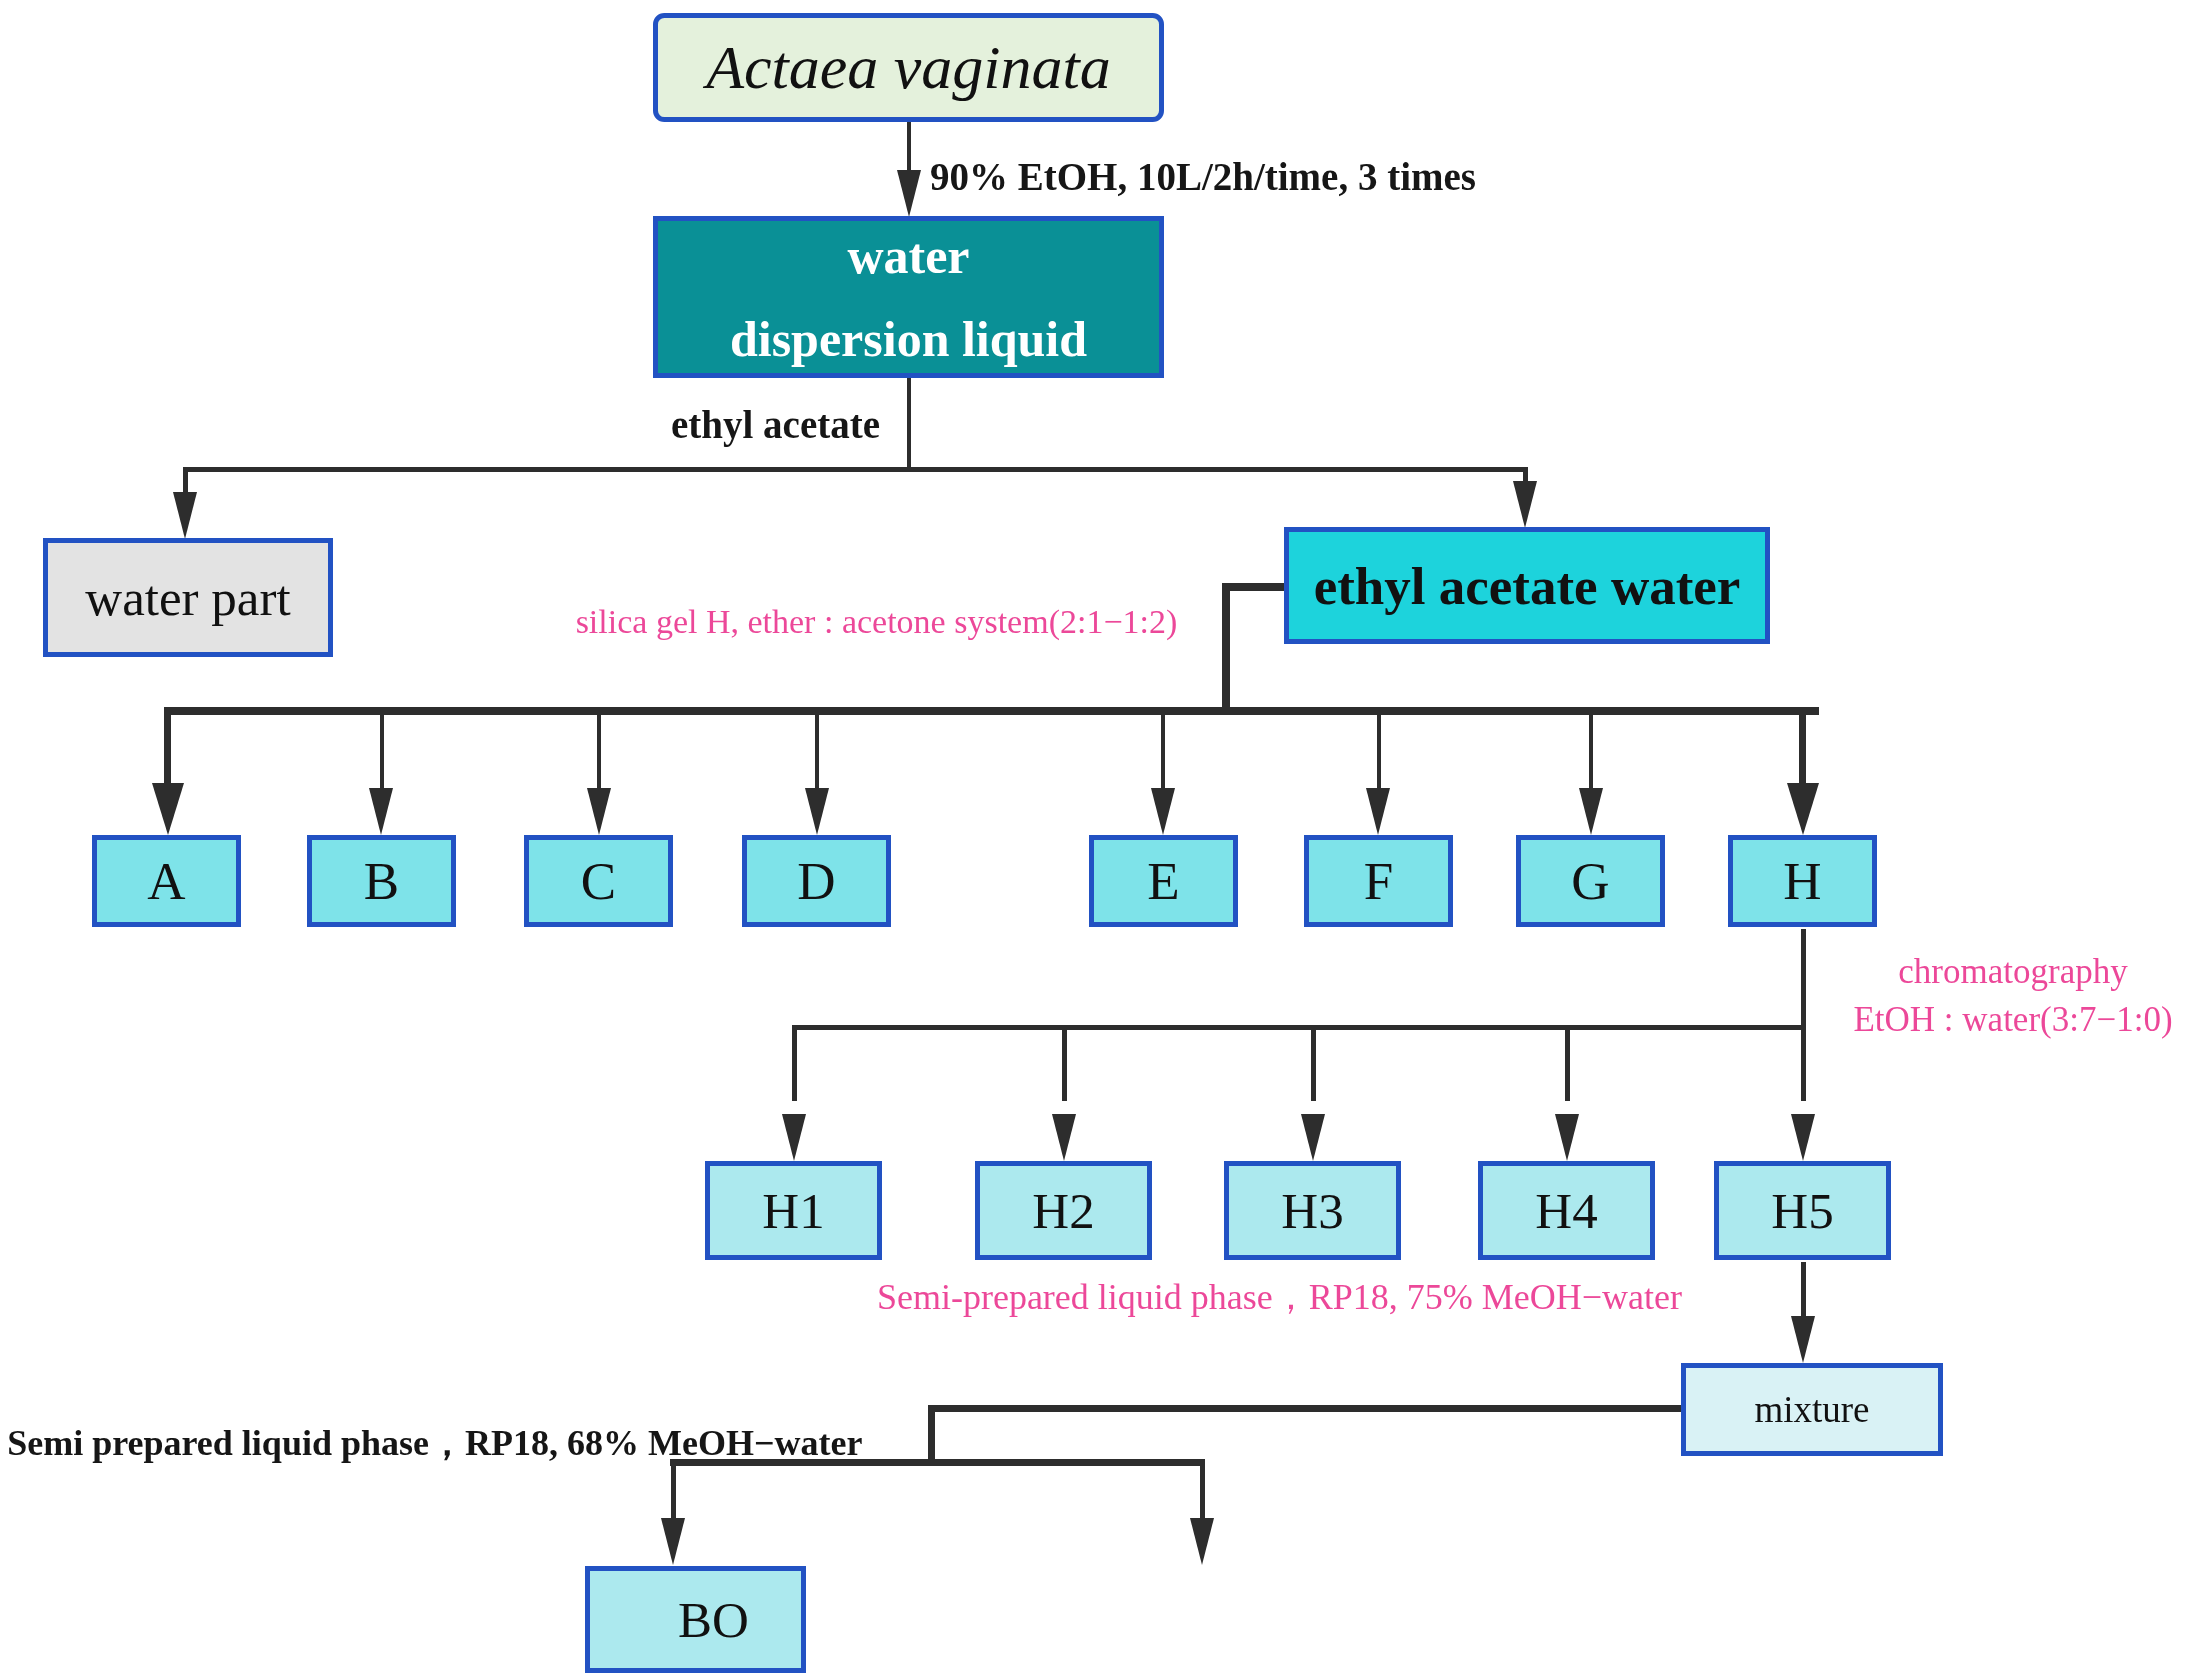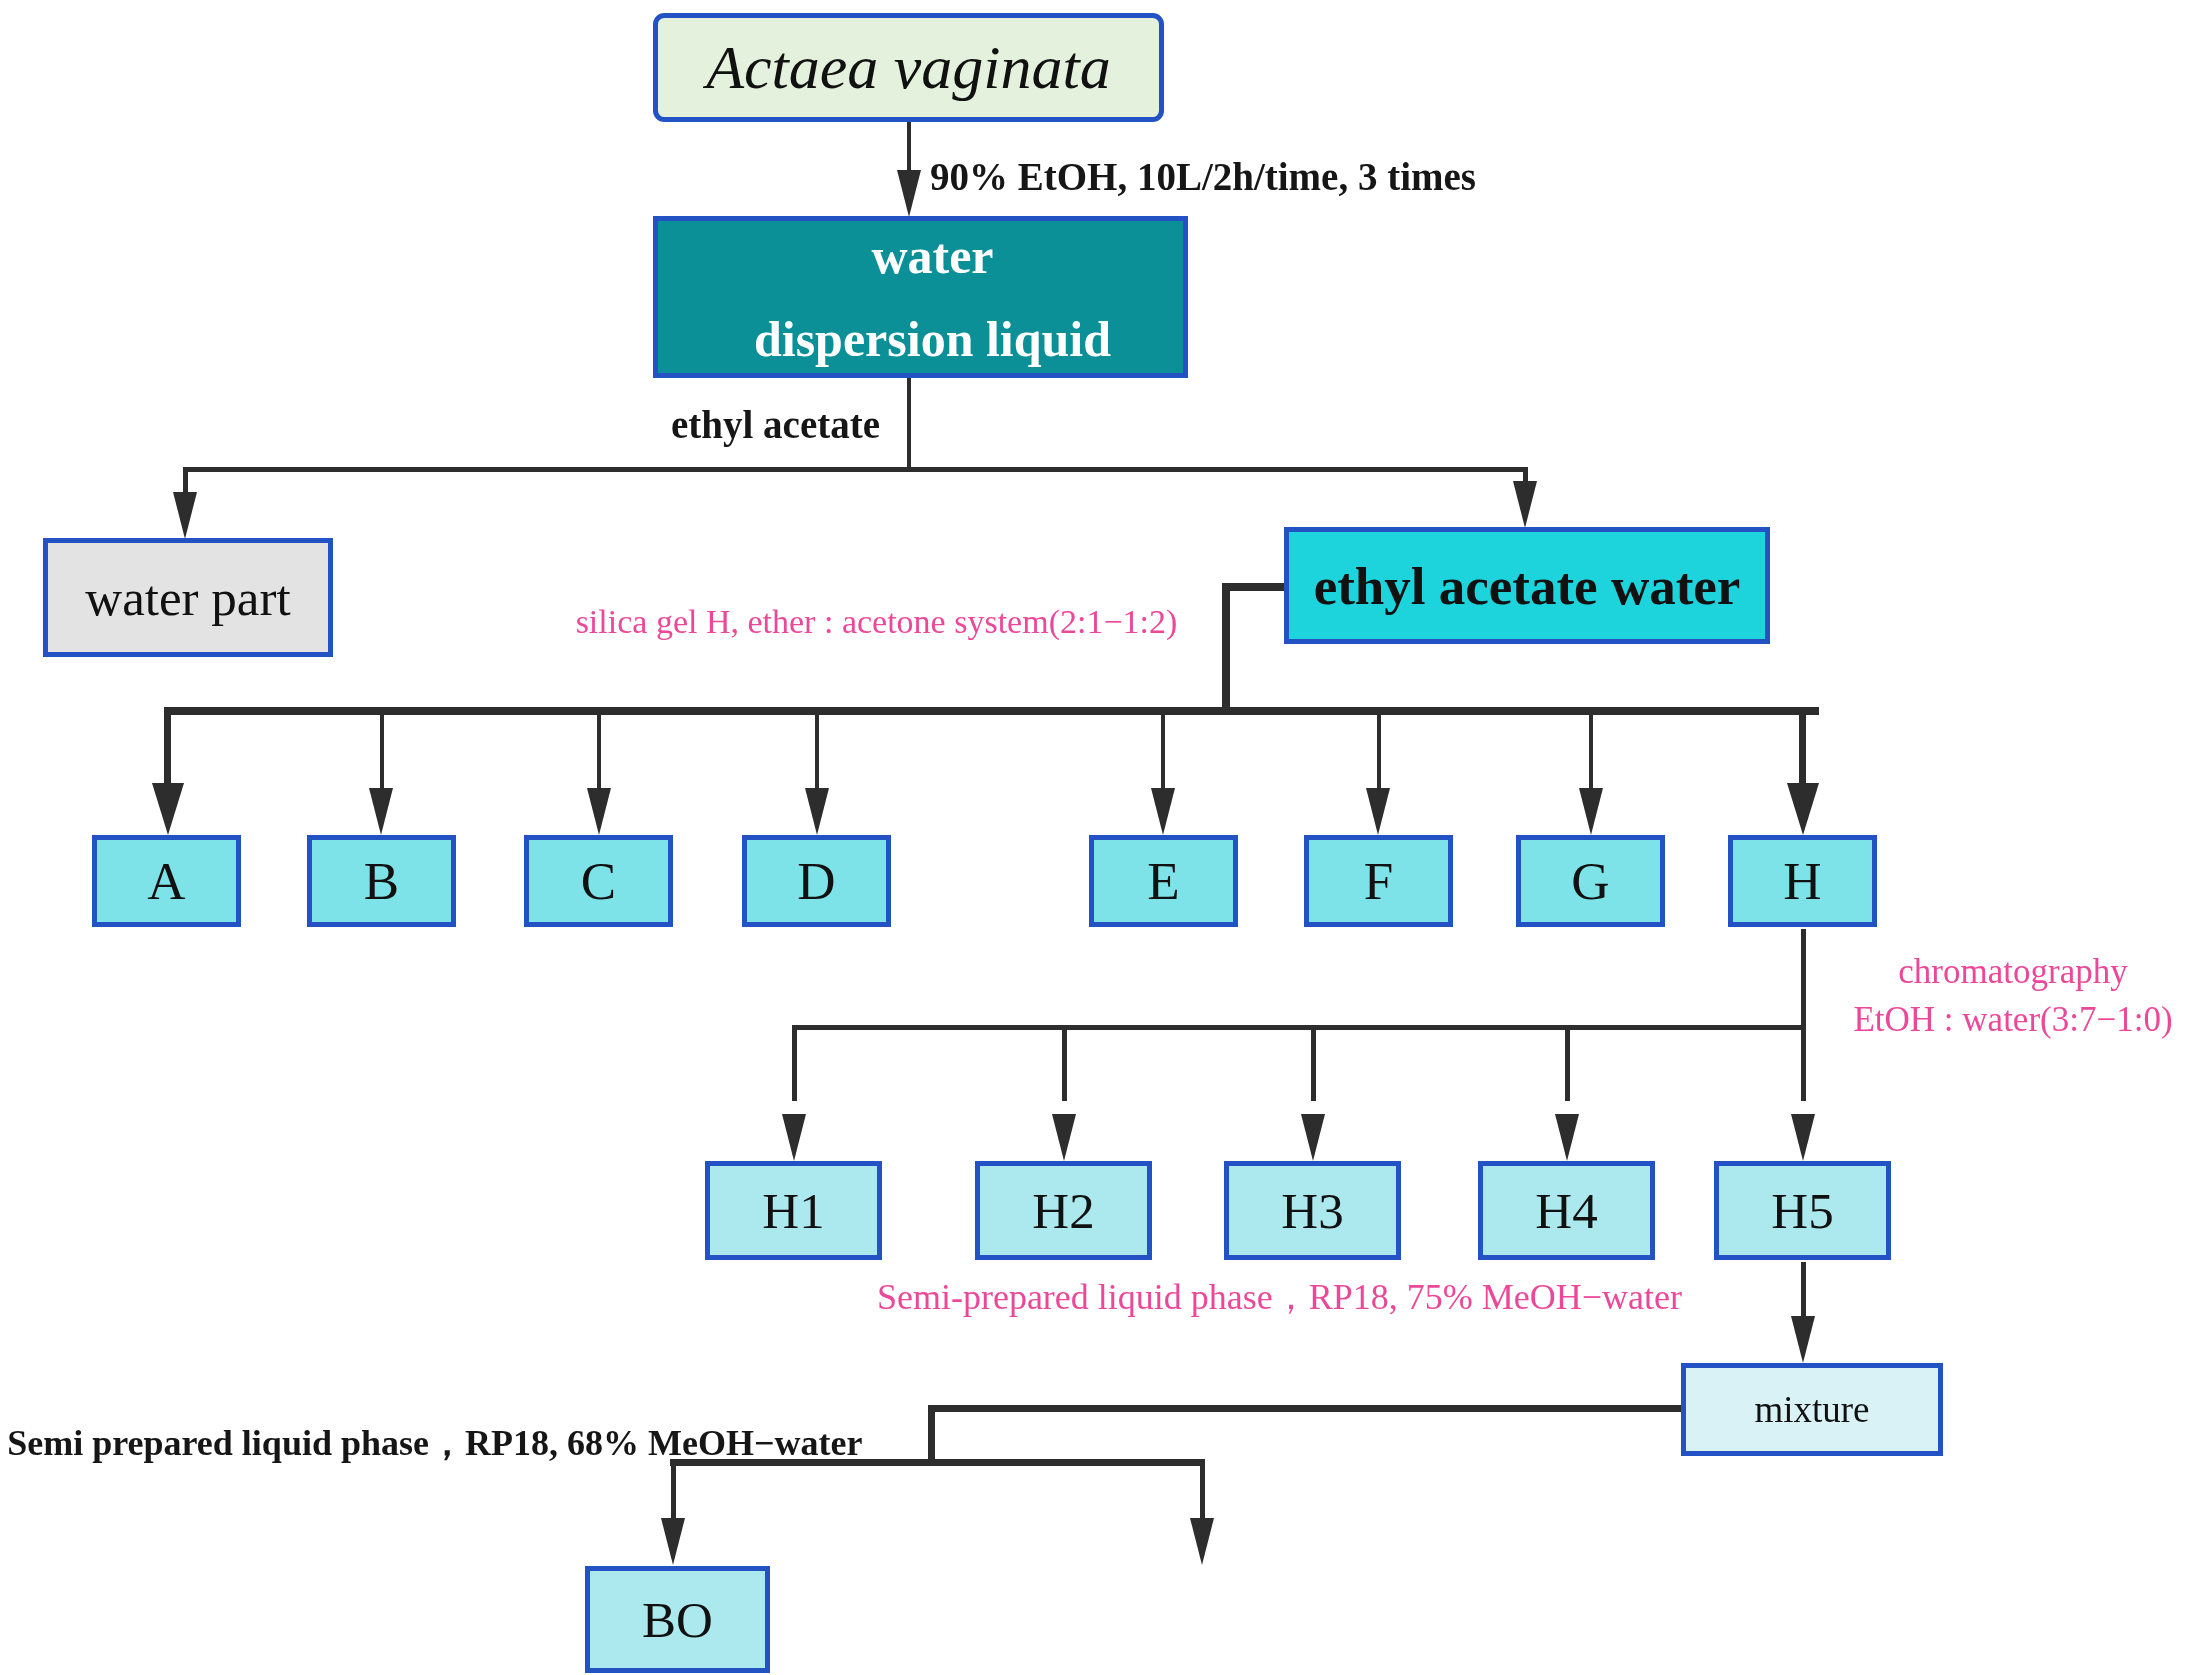--- a/index.html
+++ b/index.html
@@ -85,21 +85,21 @@
   <div class="ln" style="left:670px;top:1459px;width:535px;height:6.7px;"></div>
   <div class="ln" style="left:671px;top:1464px;width:4.6px;height:58px;"></div>
   <div class="ah" style="left:661px;top:1518px;"></div>
   <div class="ln" style="left:1200px;top:1464px;width:4.6px;height:58px;"></div>
   <div class="ah" style="left:1190px;top:1518px;"></div>
 
   <div class="box" style="left:653px;top:13.4px;width:501px;height:99px;background:#e4f1dc;border-radius:11.3px;font-style:italic;font-size:62px;">
     <span>Actaea vaginata</span>
   </div>
 
-  <div class="box" style="left:653px;top:216px;width:501px;height:152px;background:#0a9096;color:#ffffff;font-weight:bold;font-size:50px;flex-direction:column;gap:25px;padding-left:24px;">
+  <div class="box" style="left:653px;top:216px;width:501px;height:152px;background:#0a9096;color:#ffffff;font-weight:bold;font-size:50px;flex-direction:column;gap:25px;">
     <span>water</span>
     <span>dispersion liquid</span>
   </div>
 
   <div class="box" style="left:43px;top:538px;width:280px;height:109px;background:#e3e3e3;font-size:51px;">
     <span>water part</span>
   </div>
 
   <div class="box" style="left:1284px;top:527px;width:476px;height:107px;background:#1dd3dc;font-weight:bold;font-size:53px;">
     <span>ethyl acetate water</span>
@@ -143,21 +143,21 @@
     <span>H4</span>
     </div>
   <div class="box" style="left:1714px;top:1161px;width:167px;height:89px;background:#ace9ee;font-size:51px;">
     <span>H5</span>
     </div>
 
   <div class="box" style="left:1681px;top:1363px;width:252px;height:83px;background:#d9f2f5;font-size:37px;">
     <span>mixture</span>
   </div>
 
-  <div class="box" style="left:585px;top:1566px;width:175px;height:97px;background:#ace9ee;font-size:51px;">
+  <div class="box" style="left:585px;top:1566px;width:175px;height:97px;background:#ace9ee;font-size:51px;padding-left:36px;">
     <span>BO</span>
   </div>
 
 
   <div class="ann" style="left:930px;top:154px;font-size:39px;">90% EtOH, 10L/2h/time, 3 times</div>
 
   <div class="ann" style="left:671px;top:402px;font-size:39px;">ethyl acetate</div>
 
   <div class="ann-c" style="left:509px;top:598px;width:735px;font-size:34px;line-height:48px;">
     <div style="white-space:nowrap;">silica gel H, ether : acetone system(2:1−1:2)</div>

